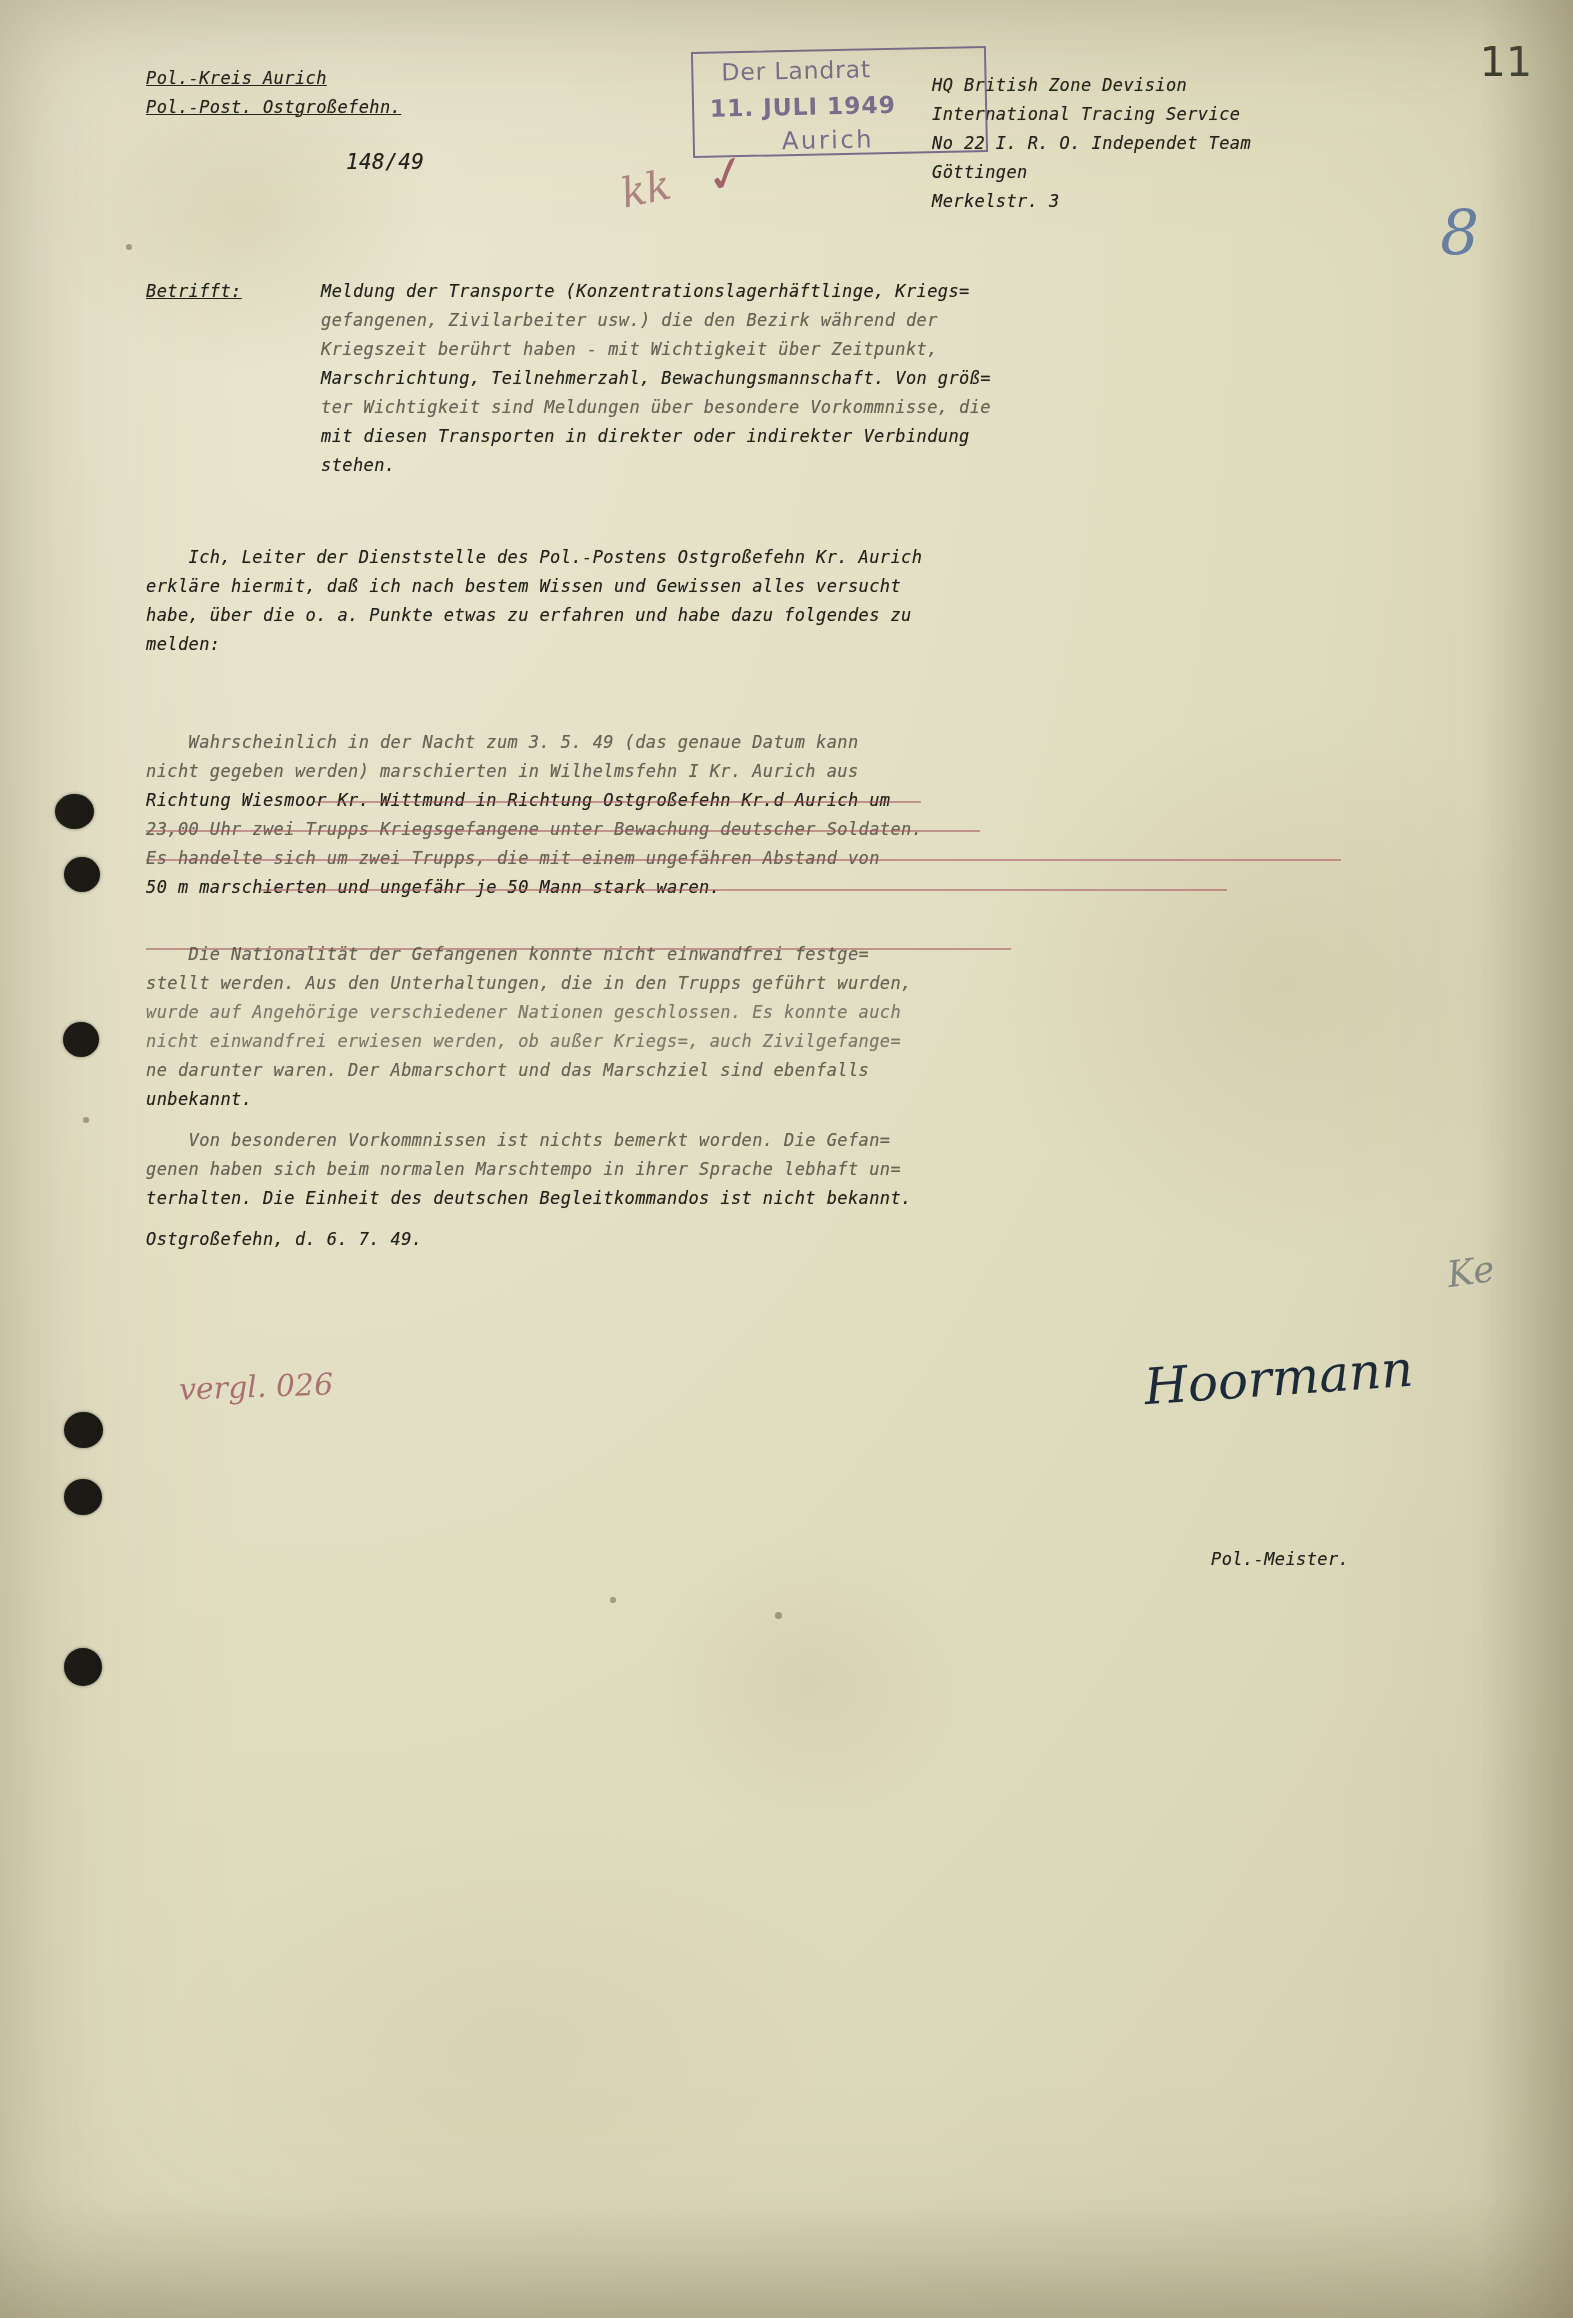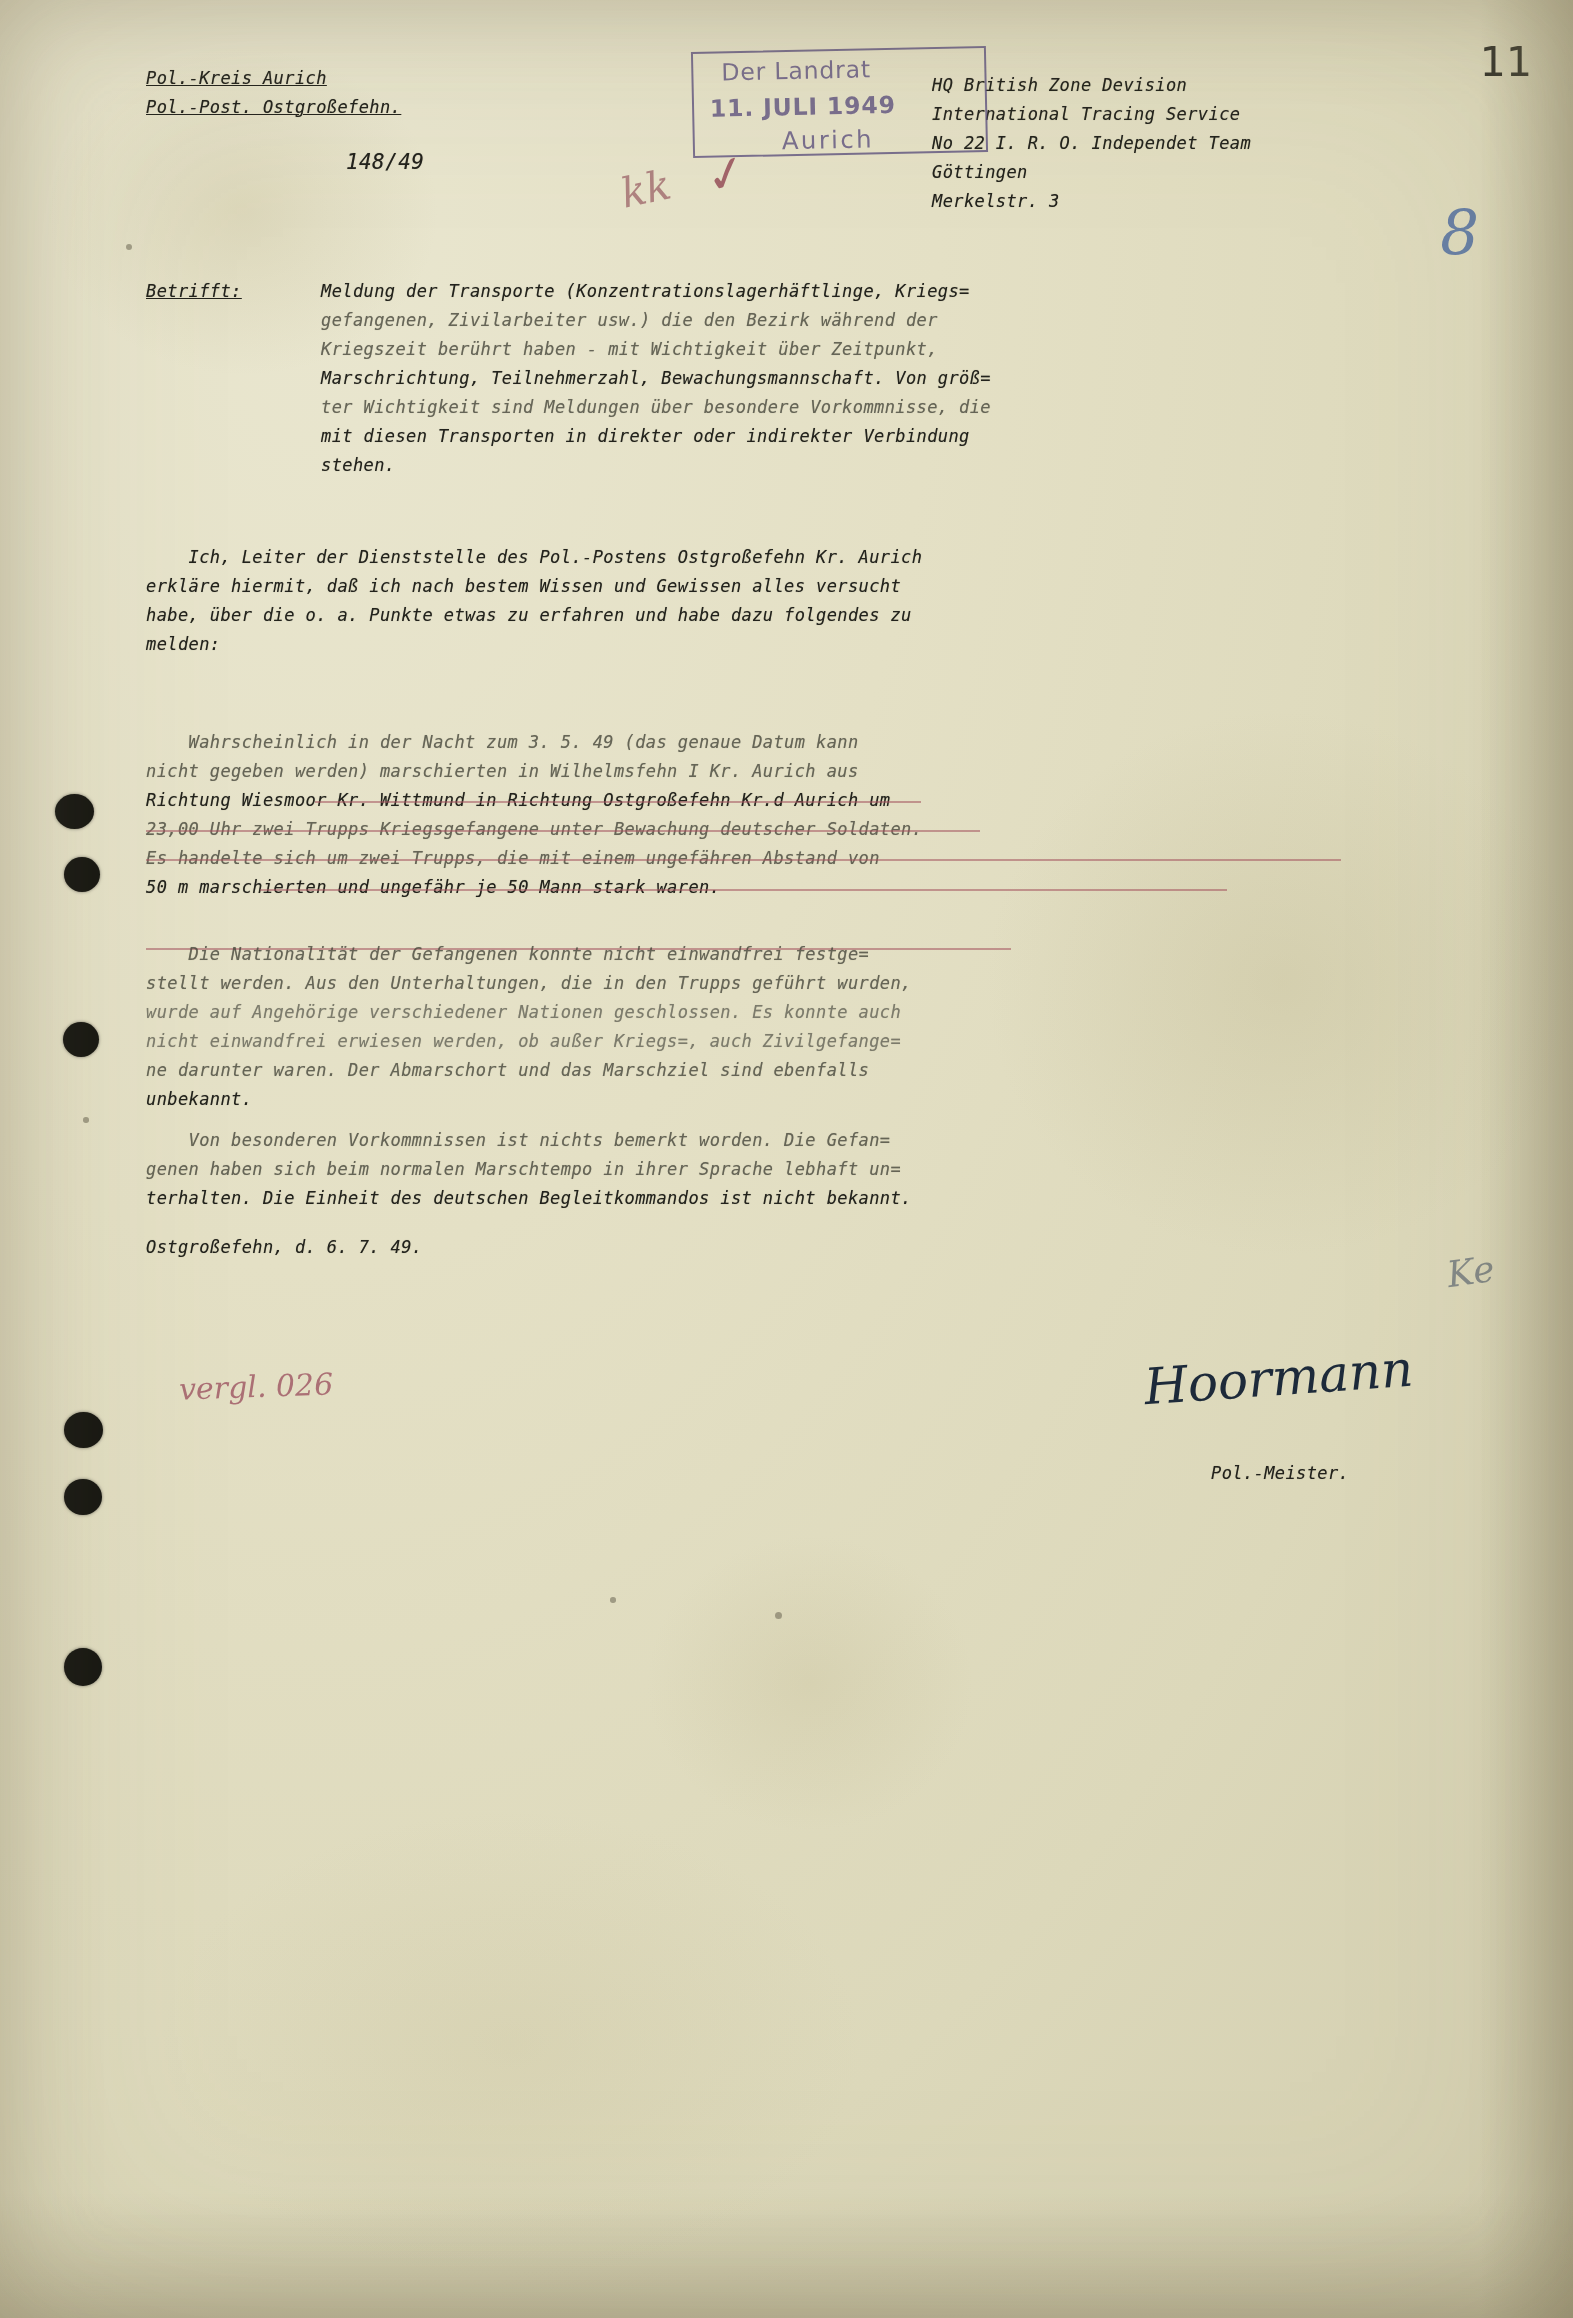--- a/index.html
+++ b/index.html
@@ -133,21 +133,21 @@
     transform: rotate(-4deg);
     font-family: "DejaVu Serif", serif;
   }
   #initials-right {
     left: 1447px; top: 1251px;
     font-size: 36px;
     color: #4a5566;
     opacity: .6;
     transform: rotate(-8deg);
   }
-  #sig-title { left: 1211px; top: 1459px; }
+  #sig-title { left: 1211px; top: 1545px; }
 
   
   .redline {
     position: absolute;
     height: 1.6px;
     background: #a4545e;
     opacity: .55;
     pointer-events: none;
   }
 
@@ -242,21 +242,21 @@
 <span class="faded">genen haben sich beim normalen Marschtempo in ihrer Sprache lebhaft un=</span>
 <span>terhalten. Die Einheit des deutschen Begleitkommandos ist nicht bekannt.</span></div>
 
   <div class="tw" style="left:146px;top:940px;"><span class="faded">    Die Nationalität der Gefangenen konnte nicht einwandfrei festge=</span>
 <span class="faded">stellt werden. Aus den Unterhaltungen, die in den Trupps geführt wurden,</span>
 <span class="fadedmore">wurde auf Angehörige verschiedener Nationen geschlossen. Es konnte auch</span>
 <span class="fadedmore">nicht einwandfrei erwiesen werden, ob außer Kriegs=, auch Zivilgefange=</span>
 <span class="faded">ne darunter waren. Der Abmarschort und das Marschziel sind ebenfalls</span>
 <span>unbekannt.</span></div>
 
-  <div class="tw" style="left:146px;top:1225px;margin-top:8px;">Ostgroßefehn, d. 6. 7. 49.</div>
+  <div class="tw" style="left:146px;top:1225px;">Ostgroßefehn, d. 6. 7. 49.</div>
 
   <div class="hand" id="red-note">vergl. 026</div>
 
   <div class="hand" id="signature">Hoormann</div>
   <div class="hand" id="initials-right">Ke</div>
   <div class="tw" id="sig-title">Pol.-Meister.</div>
 
   <div class="right-dark"></div>
   <div class="bottom-dark"></div>
   <div class="edge-shadow"></div>

